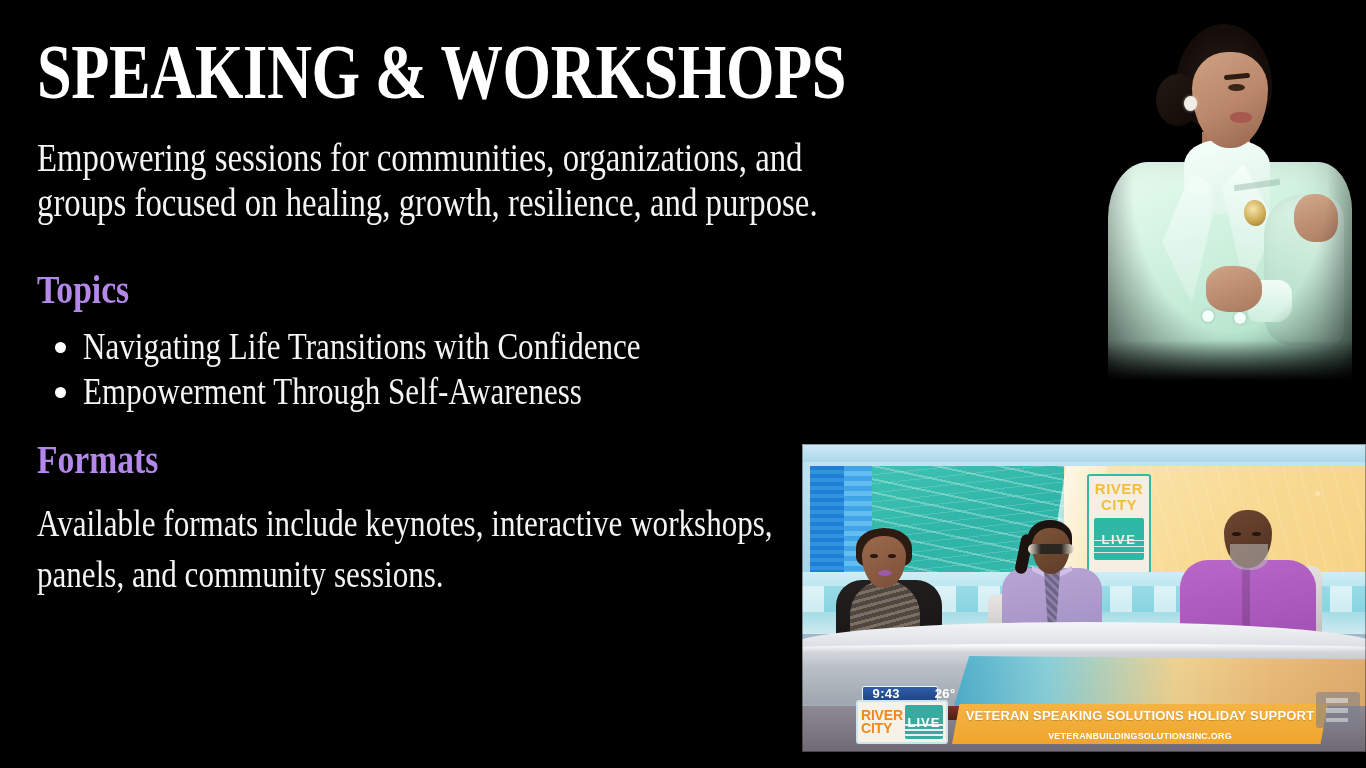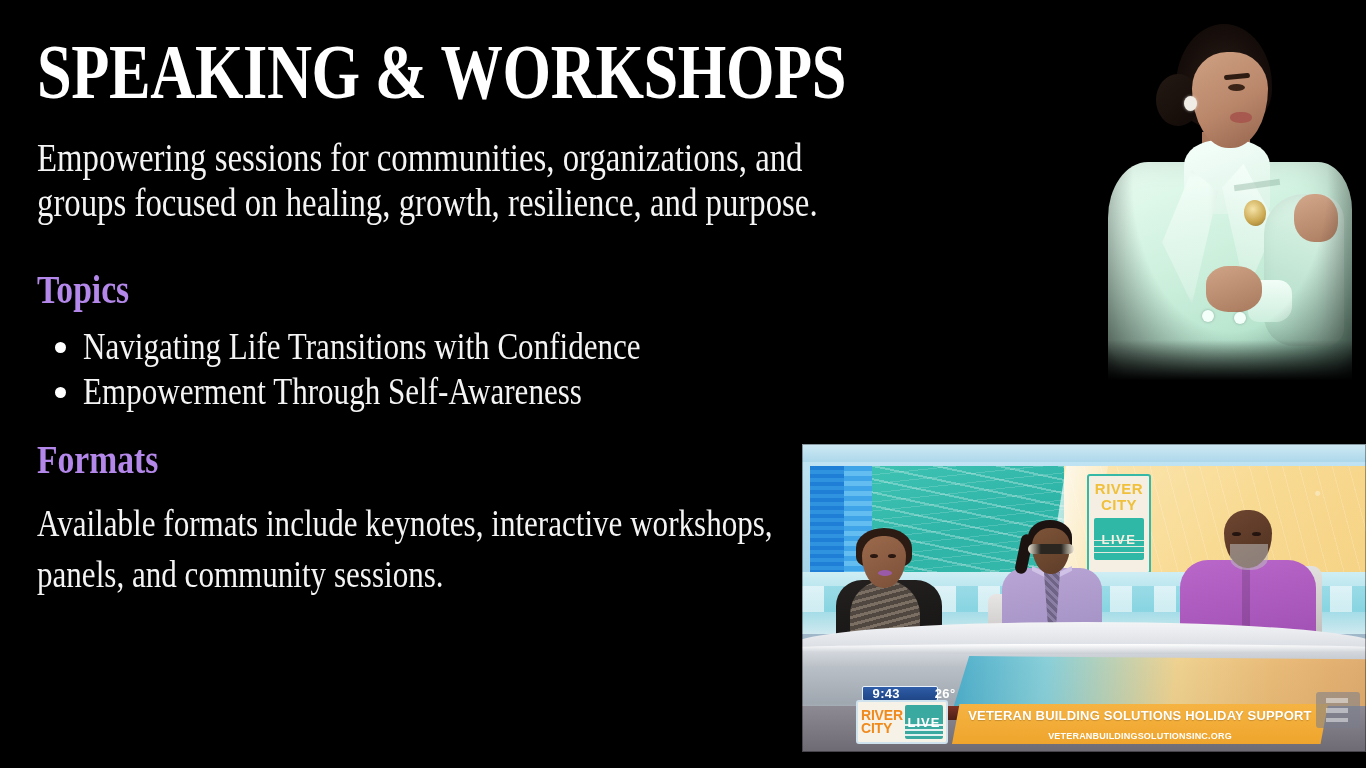--- a/index.html
+++ b/index.html
@@ -502,21 +502,21 @@
           <span class="ch-river">RIVER</span>
           <span class="ch-city">CITY</span>
         </div>
         <div class="ch-livebox">
           <div class="ch-waves"></div>
           <span class="ch-live">LIVE</span>
         </div>
       </div>
 
       <div class="ch-bar">
-        <div class="ch-head">VETERAN BUILDING SOLUTIONS HOLIDAY SUPPORT</div>
+        <div class="ch-head">VETERAN SPEAKING SOLUTIONS HOLIDAY SUPPORT</div>
         <div class="ch-sub">VETERANBUILDINGSOLUTIONSINC.ORG</div>
       </div>
     </div>
 
     <div class="st-chan"></div>
     <div class="st-border"></div>
   </div>
 
 </div>
 

